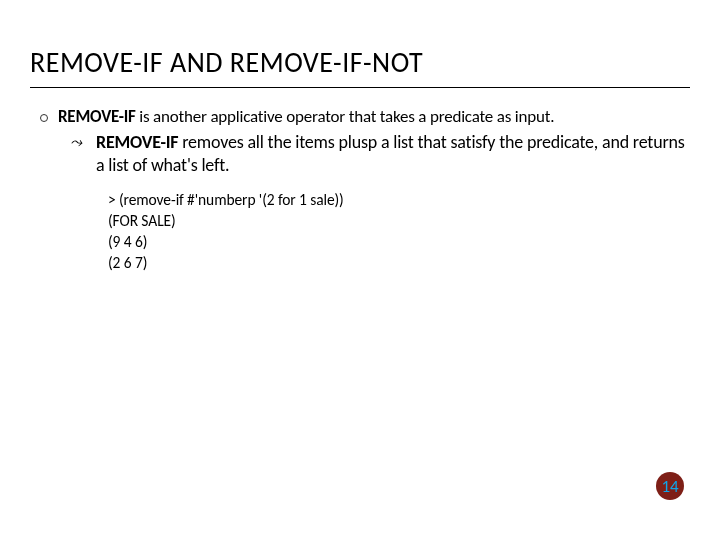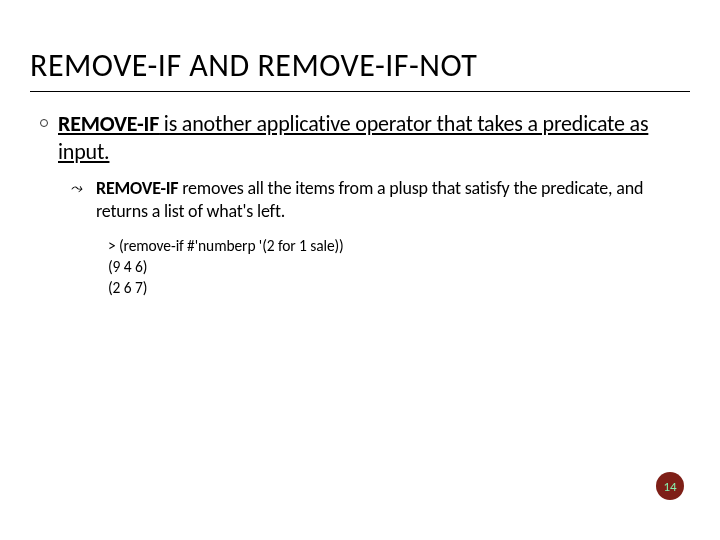--- a/index.html
+++ b/index.html
@@ -11,38 +11,37 @@
     position:relative;
     box-sizing:border-box;
   }
   .slide{
     padding:48px 30px 30px 30px;
     box-sizing:border-box;
     width:100%;height:100%;
     position:relative;
   }
   .title{
-    font-size:32px;
+    font-size:28px;
     font-weight:400;
     letter-spacing:0.5px;
     margin:0 0 8px 0;
     line-height:1.1;
   }
   .rule{
     border:none;
     border-top:1.5px solid #000;
     margin:6px 0 18px 0;
   }
   .bullet-1{
     display:flex;
-    font-size:22px;
+    font-size:17px;
     line-height:1.25;
-    margin:0 0 12px 0;
+    margin:0 0 4px 0;
     letter-spacing:-0.2px;
-    text-decoration:underline;
   }
   .bullet-1 .mark{
     width:28px;flex:0 0 28px;text-align:center;
     font-size:14px;
     position:relative;top:3px;
   }
   .bullet-1 .txt{flex:1}
   .bullet-1 .strong{font-weight:600}
   .bullet-2{
     display:flex;
@@ -66,22 +65,22 @@
     letter-spacing:-0.1px;
   }
   .code div{white-space:pre-wrap}
   .pagenum{
     position:absolute;
     right:36px;
     bottom:40px;
     width:28px;height:28px;
     border-radius:50%;
     background:#7e1f17;
-    color:#86efac;
-    font-size:13px;
+    color:#0ea5e9;
+    font-size:17px;
     font-weight:400;
     display:flex;align-items:center;justify-content:center;
   }
   .circle-bullet{
     display:inline-block;
     width:8px;height:8px;
     border:1.3px solid #333;
     border-radius:50%;
     box-sizing:border-box;
     vertical-align:middle;
@@ -103,26 +102,27 @@
   <div class="bullet-1">
     <span class="mark"><span class="circle-bullet"></span></span>
     <span class="txt">
       <span class="strong">REMOVE-IF</span><span> is another applicative operator that takes a predicate as input.</span>
     </span>
   </div>
 
   <div class="bullet-2">
     <span class="mark"><span class="script-bullet">⤳</span></span>
     <span class="txt">
-      <span class="strong">REMOVE-IF</span><span> removes all the items from a plusp that satisfy the predicate, and returns a list of what's left.</span>
+      <span class="strong">REMOVE-IF</span><span> removes all the items plusp a list that satisfy the predicate, and returns a list of what's left.</span>
     </span>
   </div>
 
   <div class="code">
     <div>&gt; (remove-if #'numberp '(2 for 1 sale))</div>
+    <div>(FOR SALE)</div>
     <div>(9 4 6)</div>
     <div>(2 6 7)</div>
   </div>
 
   <div class="pagenum">
     <span>14</span>
   </div>
 
 </div>
 

